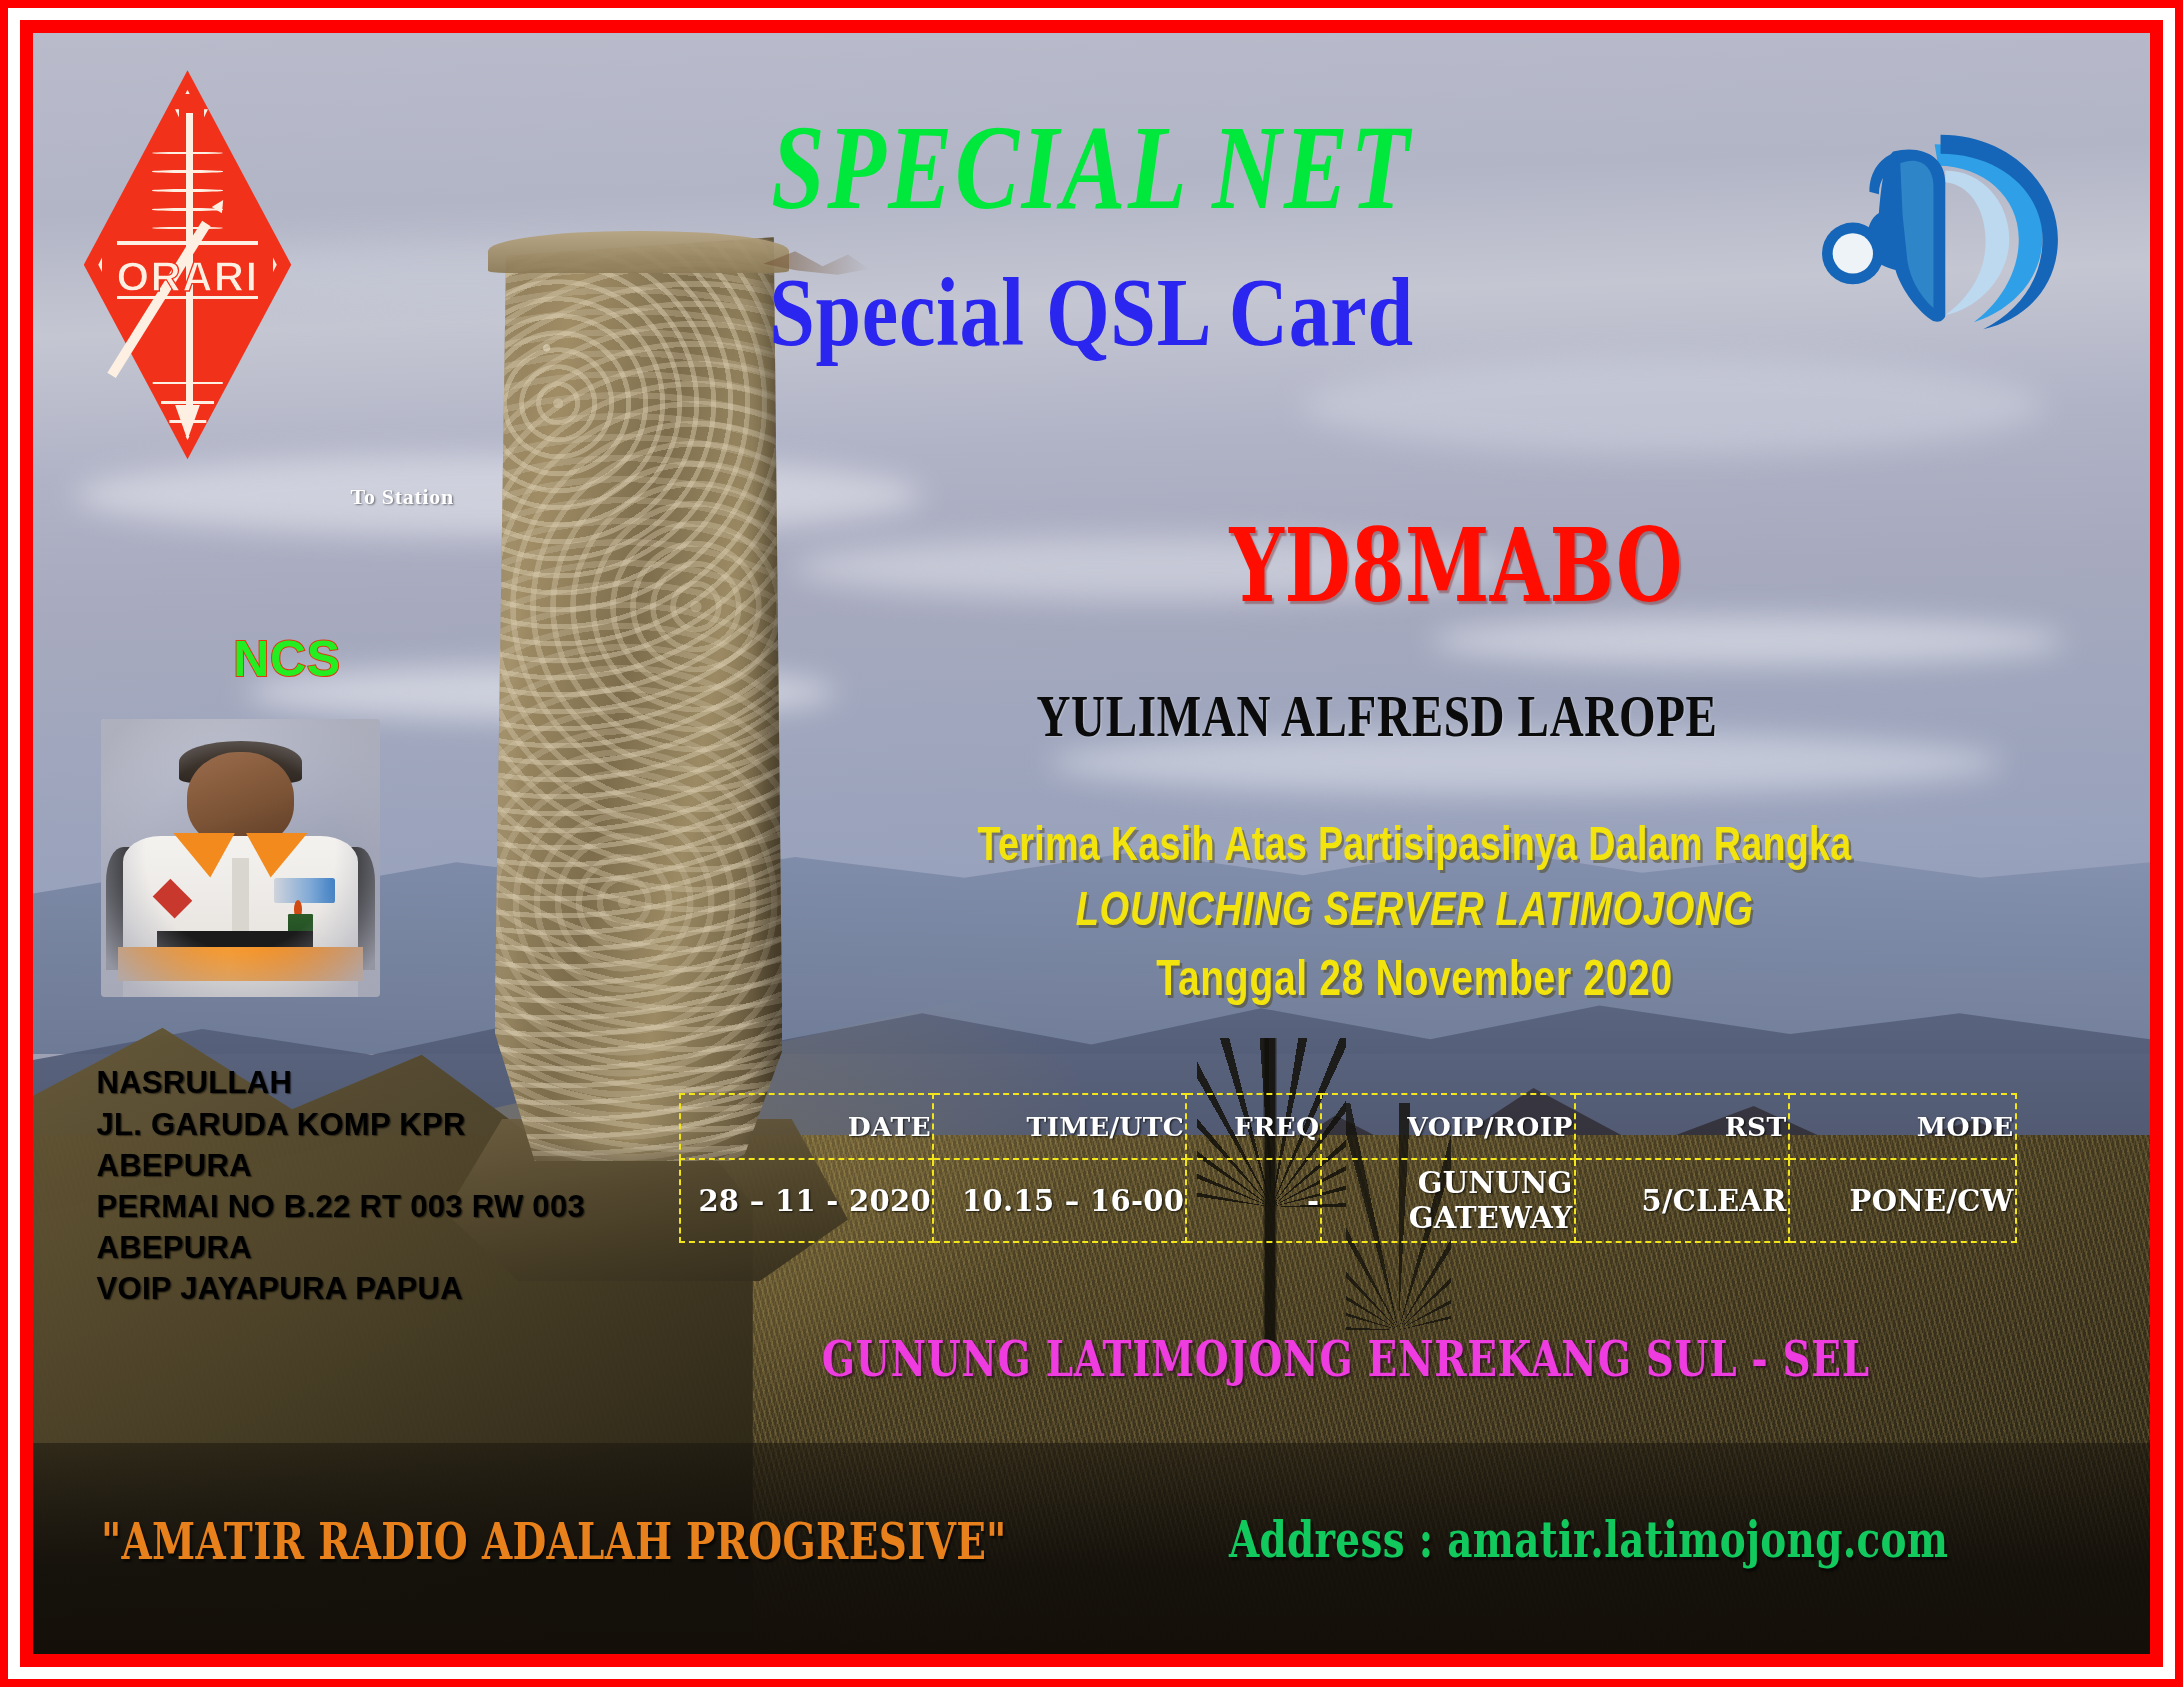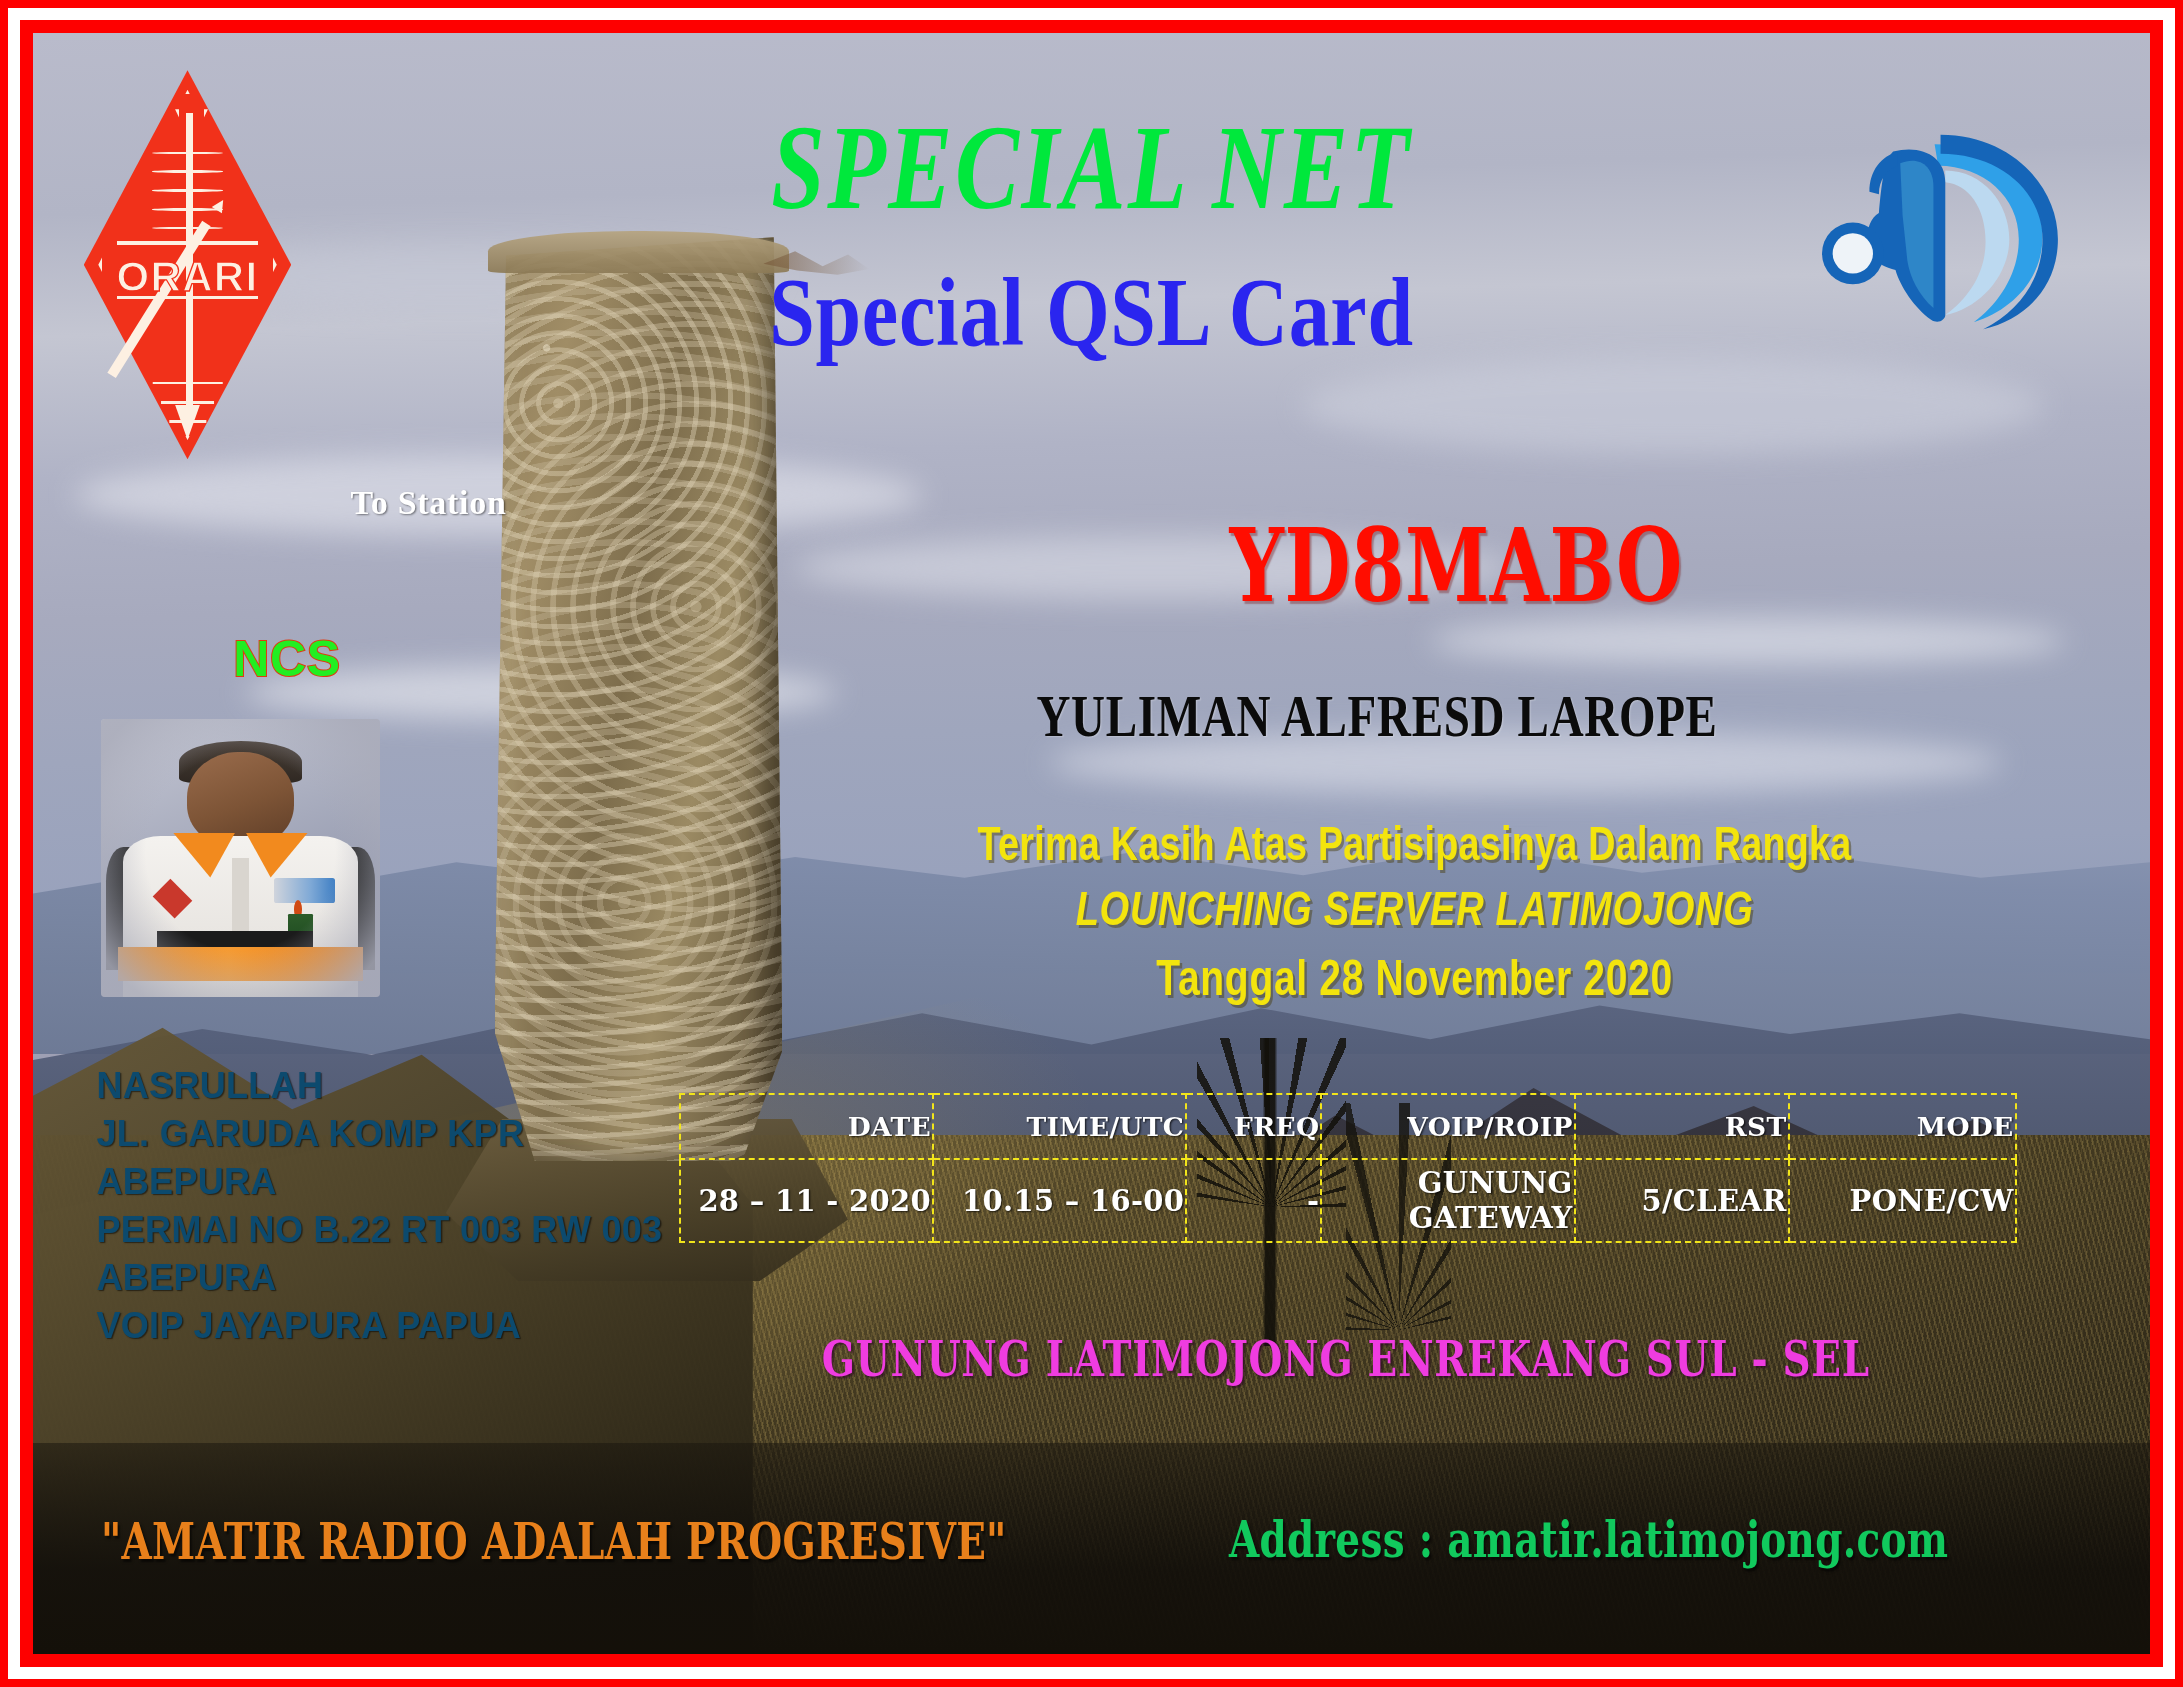--- a/index.html
+++ b/index.html
@@ -207,21 +207,21 @@
     text-align:center;
     color:#2a25ef;
     font-weight:bold;
     font-size:82px;letter-spacing:0.7px;
     transform:scaleY(1.18);
     transform-origin:50% 0;
   }
 
   .to-station{
     left:15.0%;top:27.8%;
-    color:#ffffff;font-weight:bold;font-size:34px;letter-spacing:0.7px;
+    color:#ffffff;font-weight:bold;font-size:22px;letter-spacing:0.7px;
     text-shadow:1.3px 1.3px 2px rgba(0,0,0,.45);
   }
 
   .callsign{
     left:40.5%;right:6%;top:29.2%;
     text-align:center;
     color:#ff0d00;
     font-family:"DejaVu Serif",serif;
     font-weight:bold;font-size:81px;letter-spacing:0.7px;
     transform:scaleY(1.25) scaleX(.94);
@@ -323,23 +323,23 @@
     color:#f21414;
     font-family:"Liberation Sans",sans-serif;
     font-weight:bold;font-size:52px;letter-spacing:0.7px;
     -webkit-text-stroke:2px #d9e021;
     paint-order:stroke fill;
   }
 
   
   .addr{
     left:3.0%;top:63.5%;width:26%;
-    color:#0c4a6e;
+    color:#000000;
     font-family:"Liberation Sans",sans-serif;
-    font-weight:bold;font-size:36px;line-height:1.33;
+    font-weight:bold;font-size:31px;line-height:1.33;
     letter-spacing:0.3px;
     text-shadow:1.3px 1.3px 1.3px rgba(0,0,0,.55);
   }
   .addr div{white-space:nowrap;}
 
   
   .qso{
     left:30.5%;top:65.4%;width:63.2%;
     border-collapse:collapse;
     table-layout:fixed;

